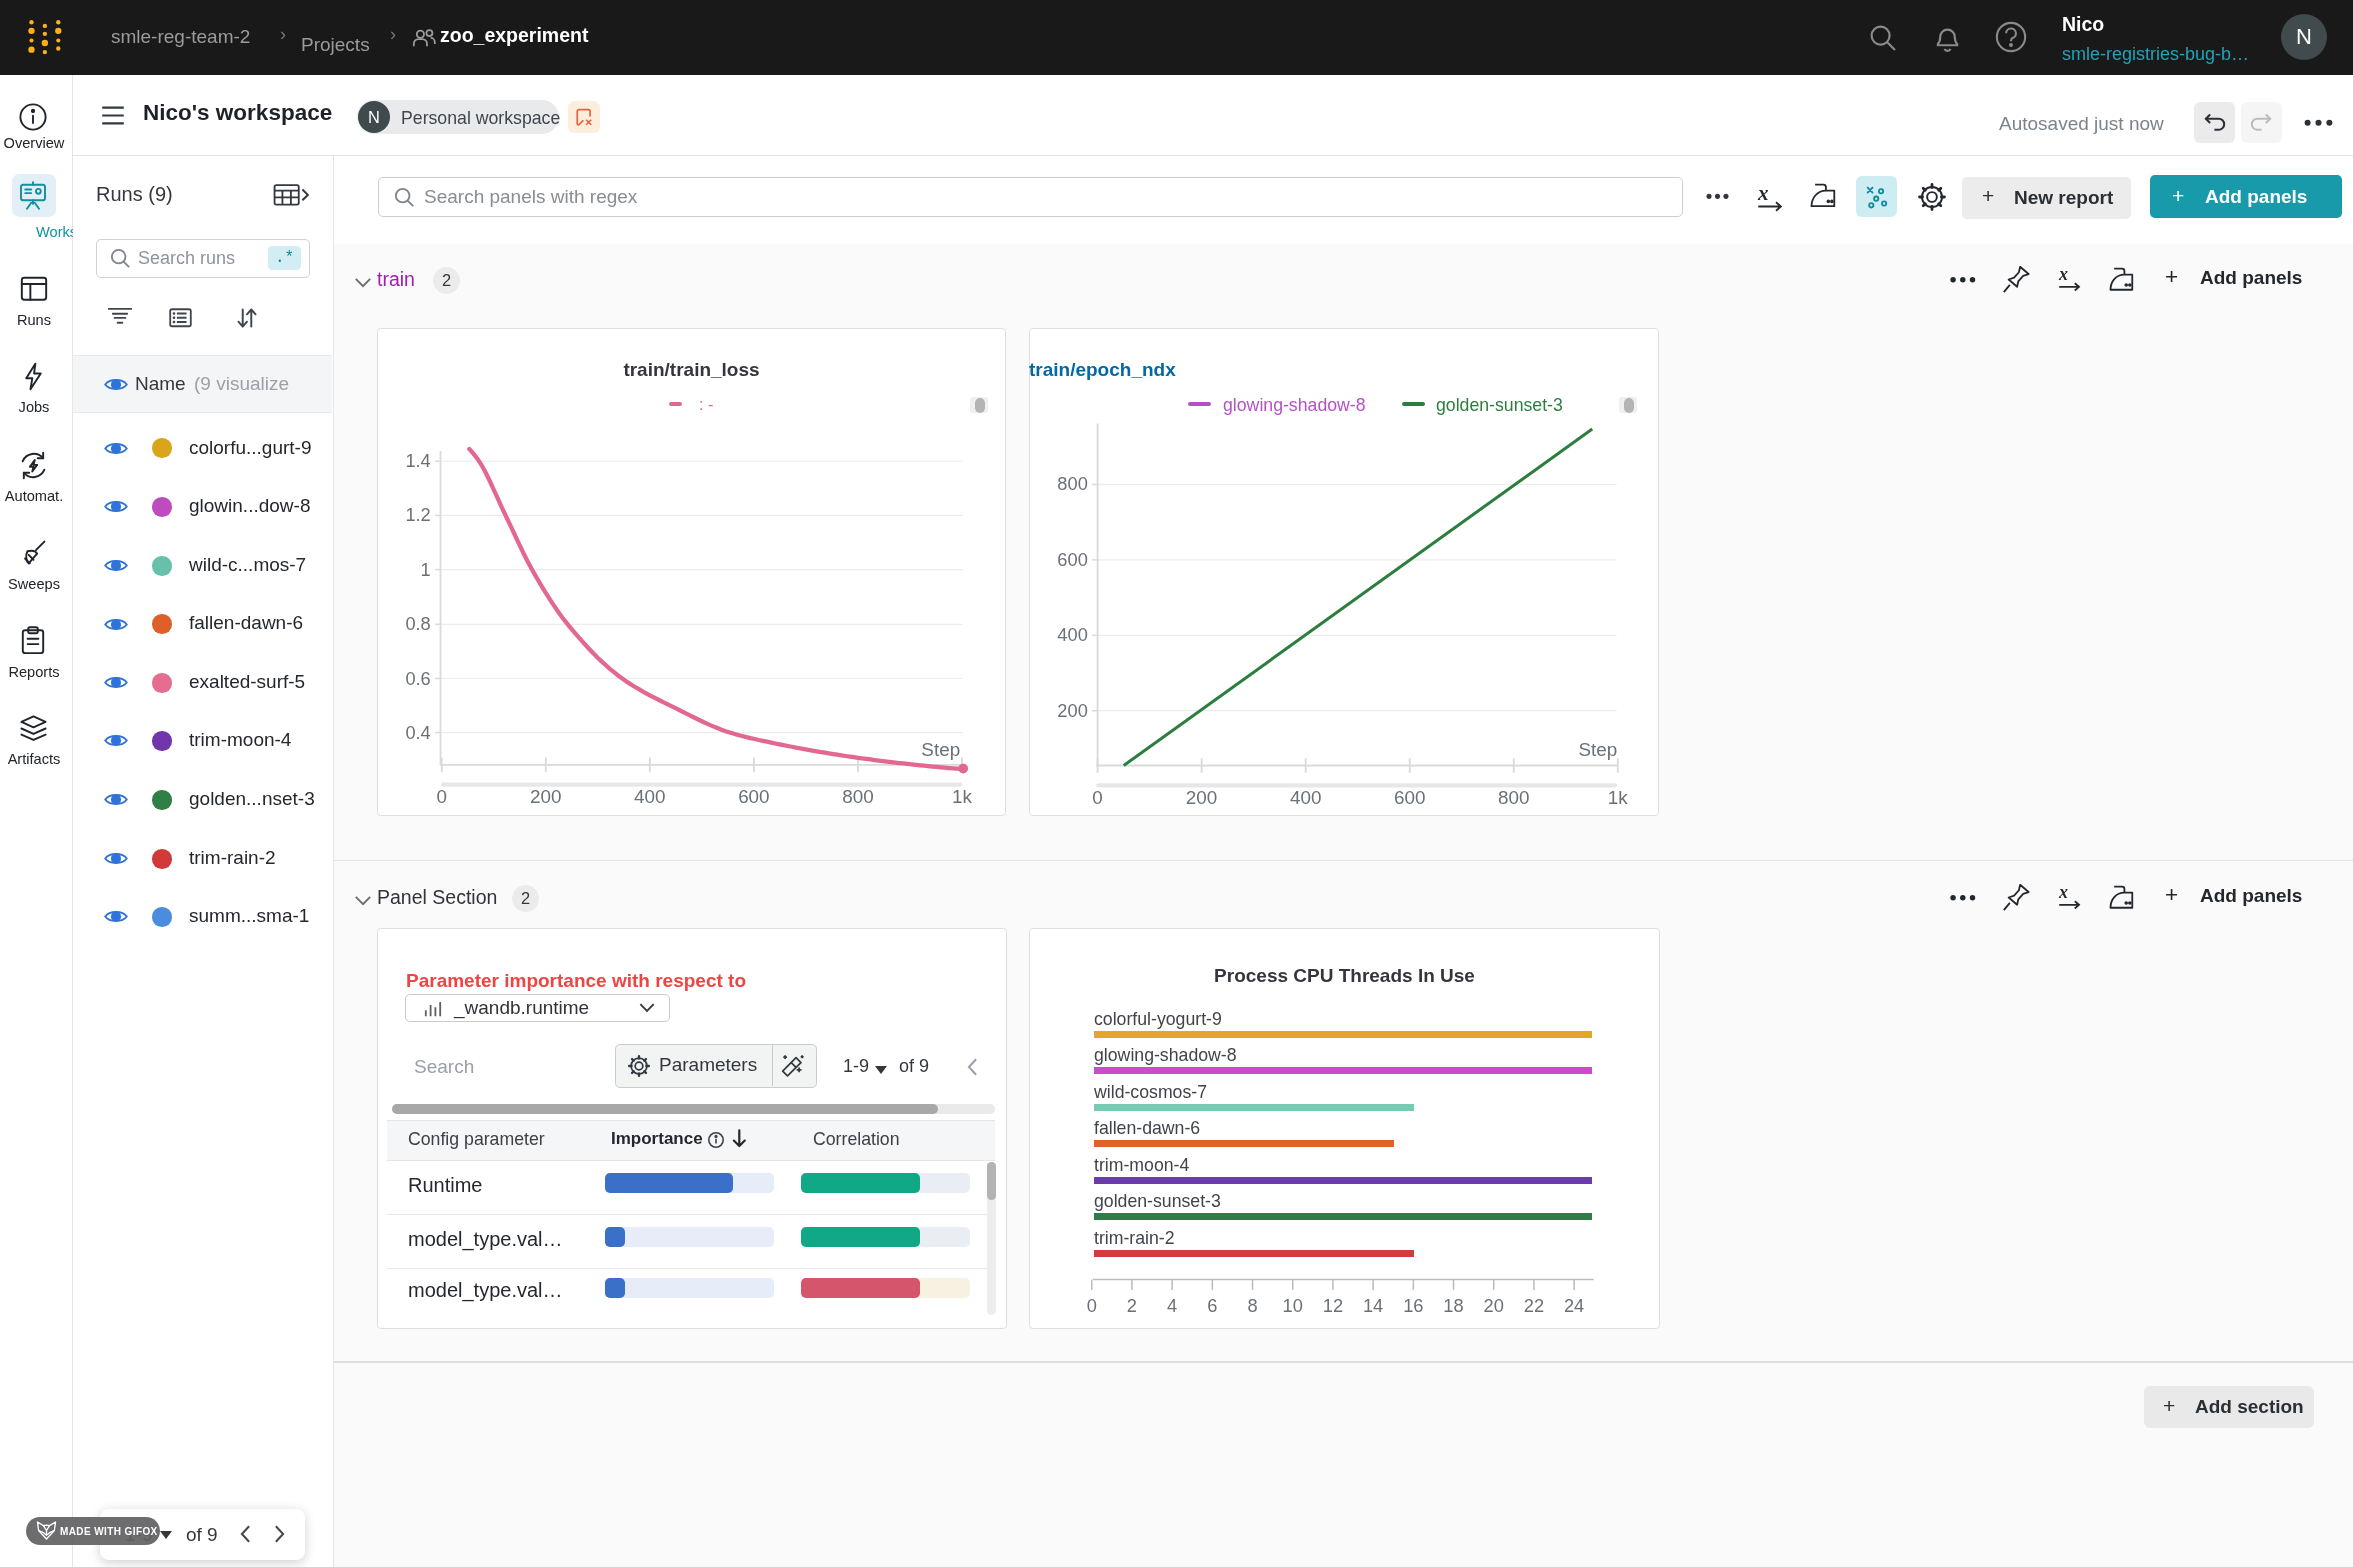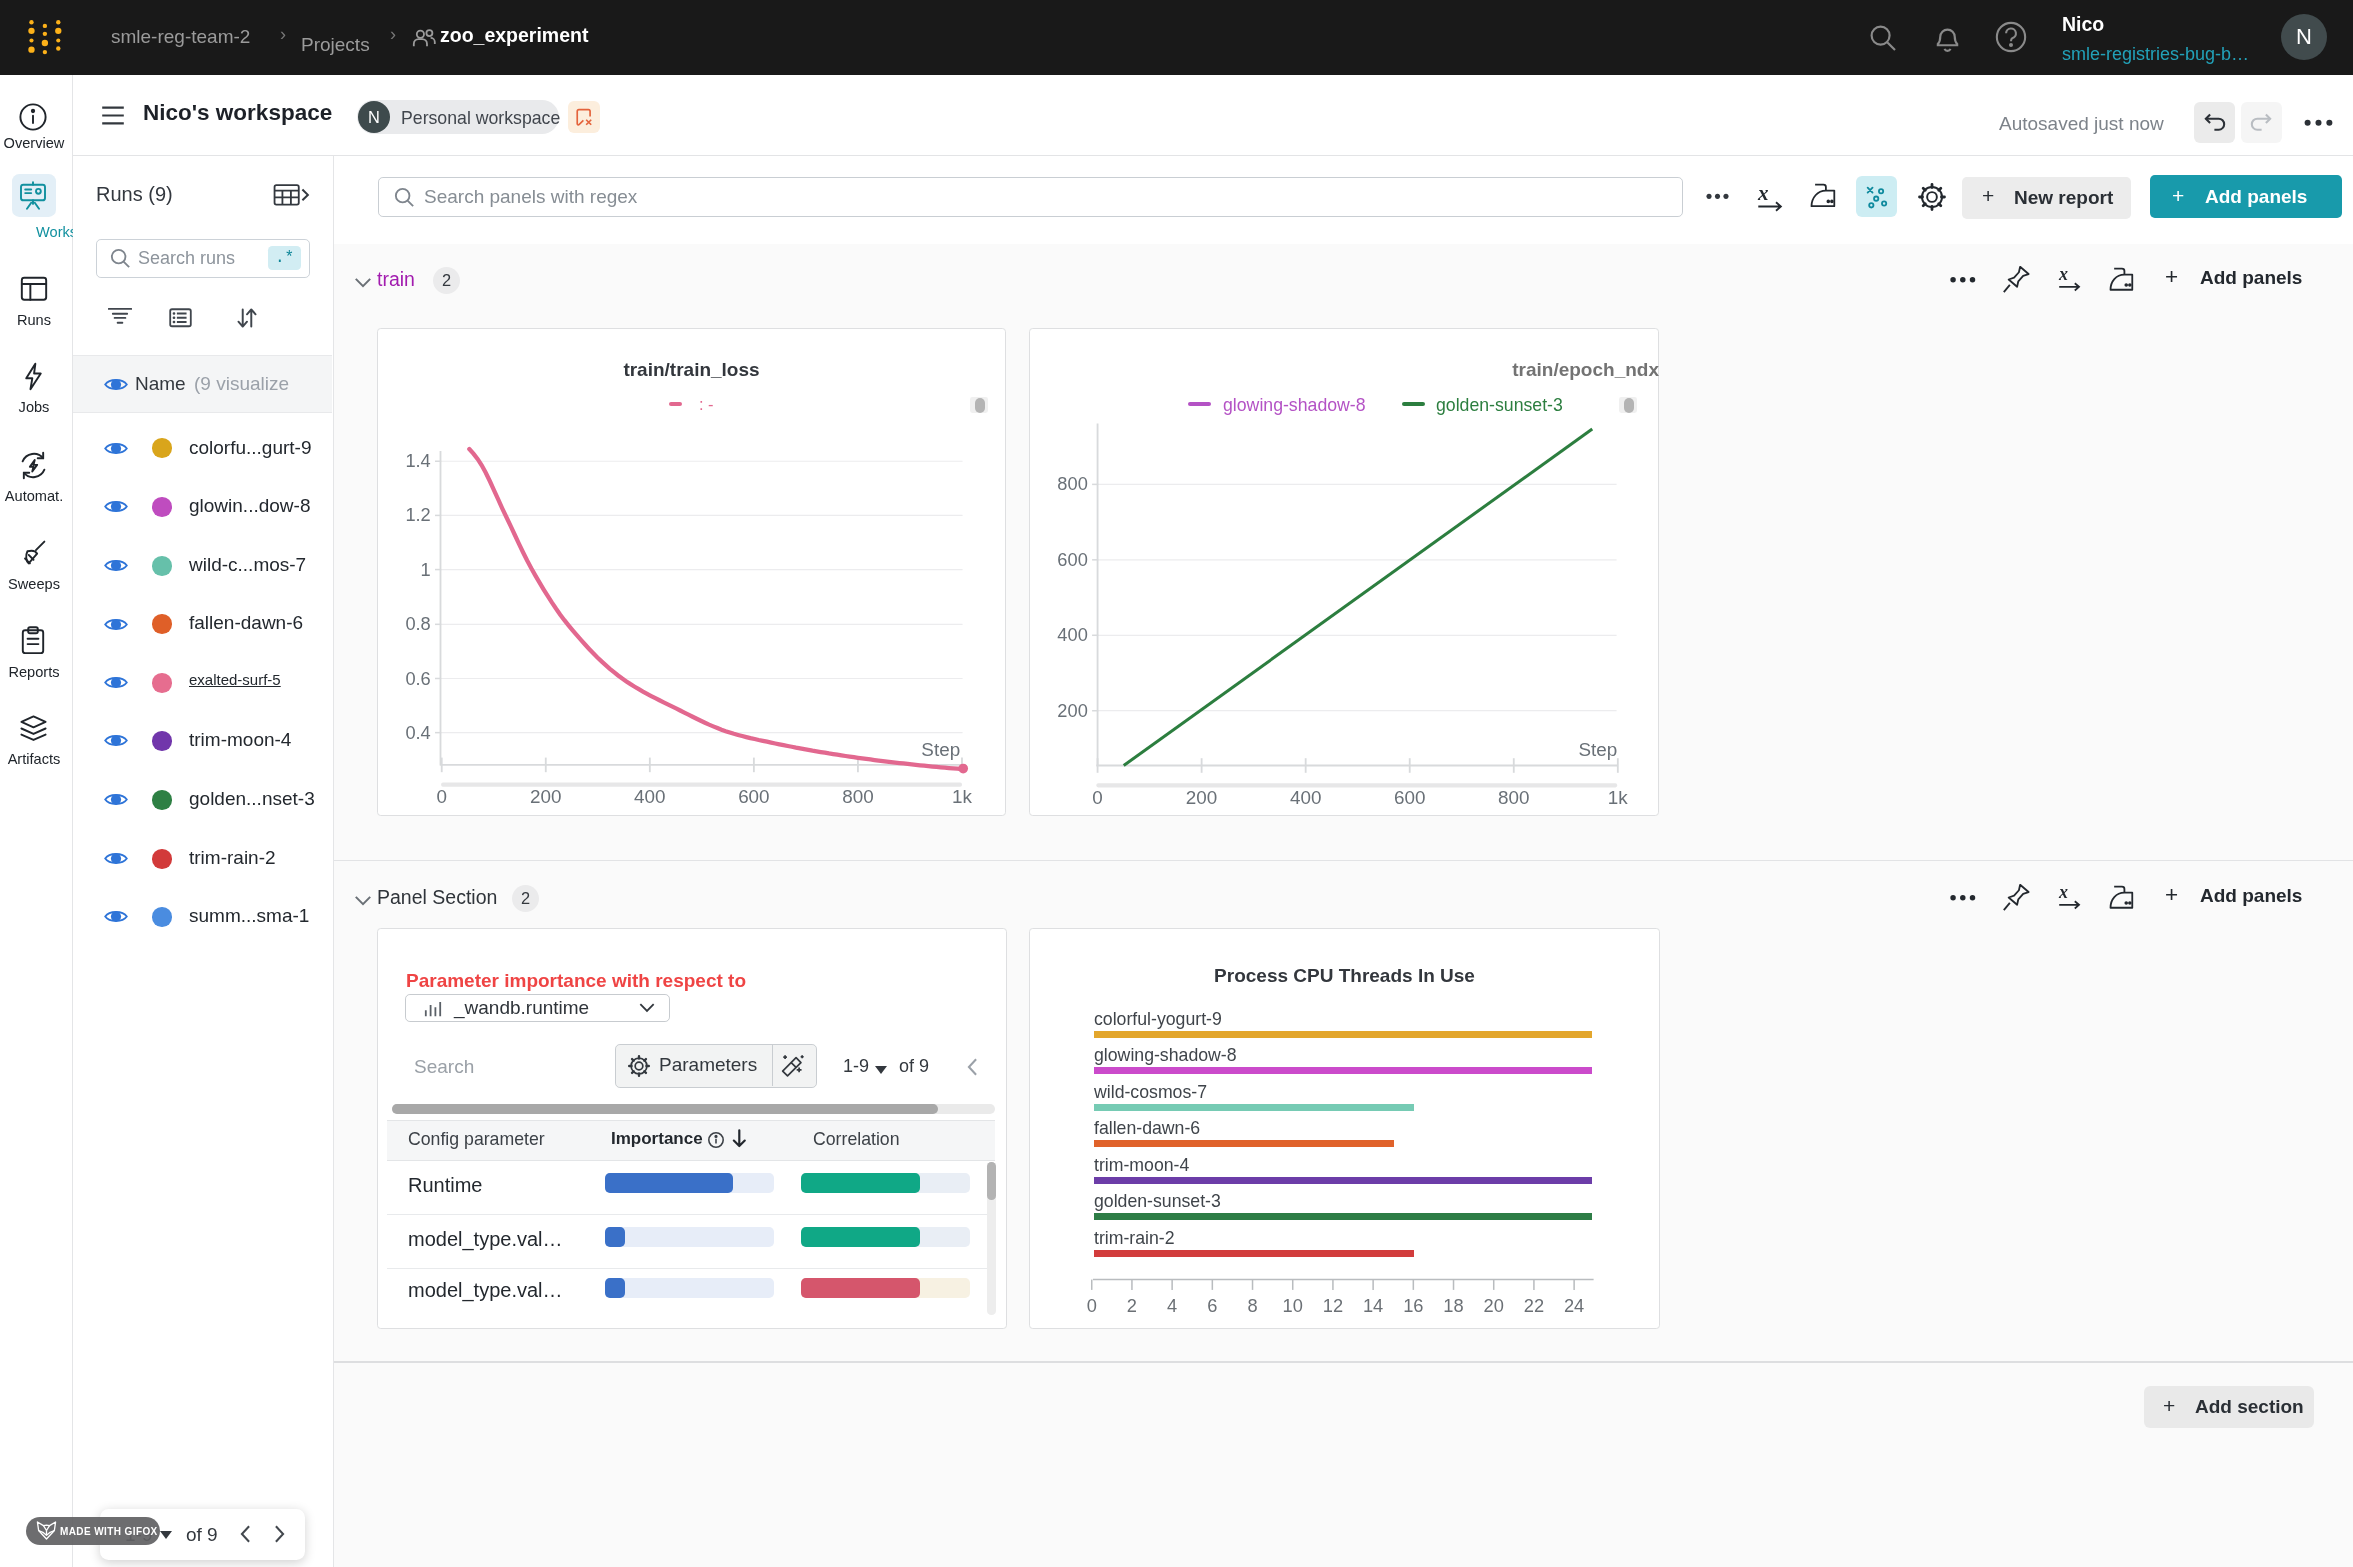--- a/index.html
+++ b/index.html
@@ -188,21 +188,21 @@
       <path d="M2 14 C9 4 31 4 38 14 C31 24 9 24 2 14 z" stroke="#2e74d8" stroke-width="3"></path>
       <circle cx="20" cy="14" r="8.5" fill="#2e74d8"></circle>
     </svg>
 <div class="abs" style="left:152px;top:614px;width:19.5px;height:19.5px;border-radius:50%;background:#df5f28;"></div>
 <div class="abs" style="left:189px;top:612px;font-size:19px;color:#23282e;white-space:nowrap;">fallen-dawn-6</div>
 <svg class="abs" style="left:104px;top:674px;" width="24" height="17" viewBox="0 0 40 28" fill="none">
       <path d="M2 14 C9 4 31 4 38 14 C31 24 9 24 2 14 z" stroke="#2e74d8" stroke-width="3"></path>
       <circle cx="20" cy="14" r="8.5" fill="#2e74d8"></circle>
     </svg>
 <div class="abs" style="left:152px;top:673px;width:19.5px;height:19.5px;border-radius:50%;background:#e66d8f;"></div>
-<div class="abs" style="left:189px;top:671px;font-size:15px;color:#23282e;white-space:nowrap;text-decoration:underline;">exalted-surf-5</div>
+<div class="abs" style="left:189px;top:671px;font-size:19px;color:#23282e;white-space:nowrap;">exalted-surf-5</div>
 <svg class="abs" style="left:104px;top:732px;" width="24" height="17" viewBox="0 0 40 28" fill="none">
       <path d="M2 14 C9 4 31 4 38 14 C31 24 9 24 2 14 z" stroke="#2e74d8" stroke-width="3"></path>
       <circle cx="20" cy="14" r="8.5" fill="#2e74d8"></circle>
     </svg>
 <div class="abs" style="left:152px;top:731px;width:19.5px;height:19.5px;border-radius:50%;background:#7136ab;"></div>
 <div class="abs" style="left:189px;top:729px;font-size:19px;color:#23282e;white-space:nowrap;">trim-moon-4</div>
 <svg class="abs" style="left:104px;top:791px;" width="24" height="17" viewBox="0 0 40 28" fill="none">
       <path d="M2 14 C9 4 31 4 38 14 C31 24 9 24 2 14 z" stroke="#2e74d8" stroke-width="3"></path>
       <circle cx="20" cy="14" r="8.5" fill="#2e74d8"></circle>
     </svg>
@@ -364,21 +364,21 @@
 <line x1="790" y1="706" x2="790" y2="730" stroke="#d8dadc" stroke-width="3"></line>
 <text x="790" y="781" text-anchor="middle" font-size="31" fill="#697077">800</text>
 <line x1="961" y1="706" x2="961" y2="730" stroke="#d8dadc" stroke-width="3"></line>
 <text x="961" y="781" text-anchor="middle" font-size="31" fill="#697077">1k</text>
 <rect x="105" y="747" width="856" height="7" rx="3" fill="#e7e7e8"></rect>
 <text x="958" y="703" text-anchor="end" font-size="31" fill="#697077">Step</text>
 <path d="M151.3 198.9 L158.1 206.4 L164.9 215.2 L171.7 225.6 L178.4 238.0 L185.2 251.9 L192.0 266.7 L198.8 281.8 L205.6 296.8 L212.4 311.0 L219.2 325.3 L226.0 339.8 L232.8 354.3 L239.6 368.5 L246.4 382.1 L253.2 394.9 L260.0 406.9 L266.8 418.5 L273.6 429.9 L280.4 440.8 L287.2 451.4 L294.0 461.5 L300.8 471.1 L307.6 480.2 L314.4 488.7 L321.2 496.9 L328.0 504.9 L334.8 512.6 L341.6 520.2 L348.3 527.5 L355.1 534.6 L361.9 541.4 L368.7 547.9 L375.5 554.1 L382.3 560.1 L389.1 565.7 L395.9 571.1 L402.7 576.1 L409.5 580.8 L416.3 585.3 L423.1 589.5 L429.9 593.6 L436.7 597.5 L443.5 601.2 L450.3 604.8 L457.1 608.3 L463.9 611.8 L470.7 615.2 L477.5 618.5 L484.3 621.9 L491.1 625.2 L497.9 628.6 L504.7 632.1 L511.5 635.5 L518.3 638.9 L525.0 642.2 L531.8 645.5 L538.6 648.7 L545.4 651.8 L552.2 654.7 L559.0 657.5 L565.8 660.2 L572.6 662.6 L579.4 664.8 L586.2 666.9 L593.0 668.8 L599.8 670.6 L606.6 672.3 L613.4 674.0 L620.2 675.5 L627.0 677.1 L633.8 678.5 L640.6 679.9 L647.4 681.4 L654.2 682.8 L661.0 684.2 L667.8 685.5 L674.6 686.9 L681.4 688.2 L688.2 689.6 L695.0 690.8 L701.7 692.1 L708.5 693.3 L715.3 694.6 L722.1 695.7 L728.9 696.9 L735.7 698.0 L742.5 699.2 L749.3 700.2 L756.1 701.3 L762.9 702.3 L769.7 703.4 L776.5 704.4 L783.3 705.4 L790.1 706.3 L796.9 707.3 L803.7 708.2 L810.5 709.1 L817.3 710.0 L824.1 710.9 L830.9 711.7 L837.7 712.5 L844.5 713.4 L851.3 714.2 L858.1 715.0 L864.9 715.7 L871.7 716.5 L878.4 717.3 L885.2 718.0 L892.0 718.7 L898.8 719.4 L905.6 720.1 L912.4 720.7 L919.2 721.4 L926.0 722.0 L932.8 722.6 L939.6 723.2 L946.4 723.7 L953.2 724.2 L960.0 724.8" fill="none" stroke="#e2688f" stroke-width="7" stroke-linecap="round"></path>
 <circle cx="963" cy="724" r="8" fill="#e2688f"></circle>
 </svg>
 <div class="abs" style="left:1029px;top:328px;width:630px;height:488px;background:#fff;border:1.2px solid #dedfe1;border-radius:3.7px;"></div>
-<div class="abs" style="left:1029px;top:359px;width:630px;text-align:right;font-size:19px;font-weight:700;color:#737373;">train/epoch_ndx</div>
+<div class="abs" style="left:1029px;top:359px;width:630px;text-align:left;font-size:19px;font-weight:700;color:#0369a1;">train/epoch_ndx</div>
 <div class="abs" style="left:1188px;top:402px;width:23px;height:4.3px;background:#b452c5;border-radius:2.4px;"></div>
 <div class="abs" style="left:1223px;top:395px;font-size:17.7px;color:#b452c5;">glowing-shadow-8</div>
 <div class="abs" style="left:1402px;top:402px;width:23px;height:4.3px;background:#2c7e3f;border-radius:2.4px;"></div>
 <div class="abs" style="left:1436px;top:395px;font-size:17.7px;color:#2c7e3f;">golden-sunset-3</div>
 <div class="abs" style="left:1619px;top:397px;width:18px;height:16.4px;background:#f0f0f0;border-radius:2.4px;"></div>
     <div class="abs" style="left:1624px;top:398px;width:10.4px;height:15px;background:#b4b4b4;border-radius:5.5px;"></div>
 <svg class="abs" style="left:1029px;top:328px;" width="630" height="488" viewBox="0 0 1034 802">
 <line x1="112" y1="629" x2="965" y2="629" stroke="#ececee" stroke-width="2"></line>
 <text x="96" y="639" text-anchor="end" font-size="30" fill="#697077">200</text>
 <line x1="112" y1="505" x2="965" y2="505" stroke="#ececee" stroke-width="2"></line>

